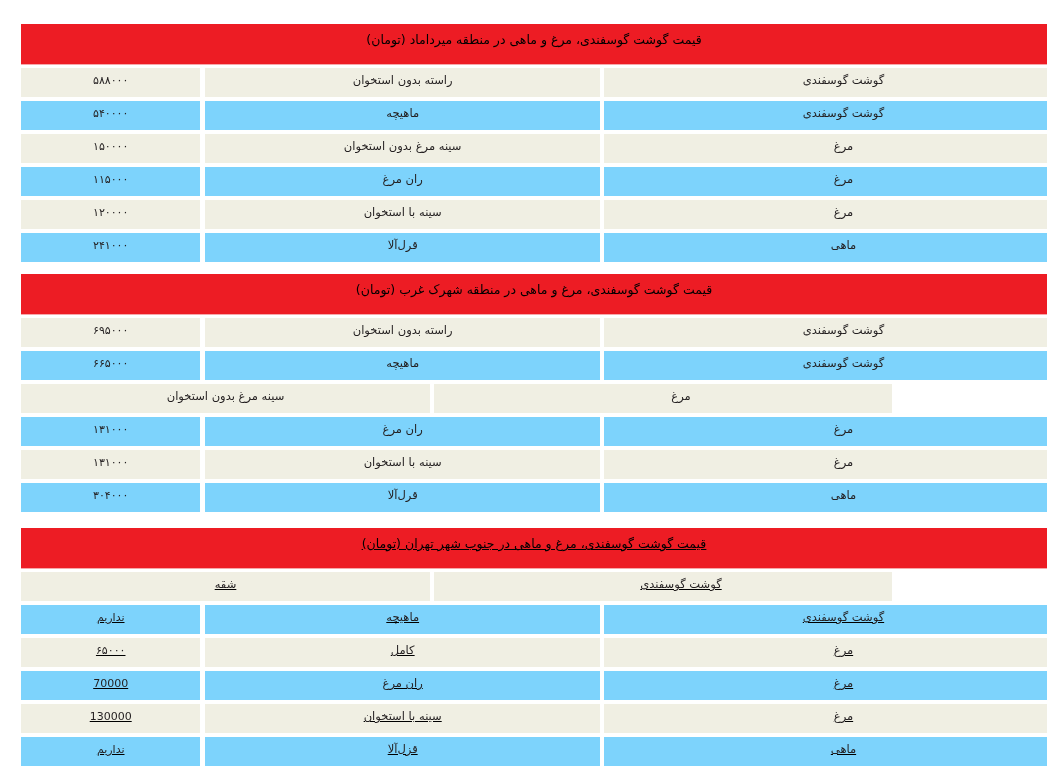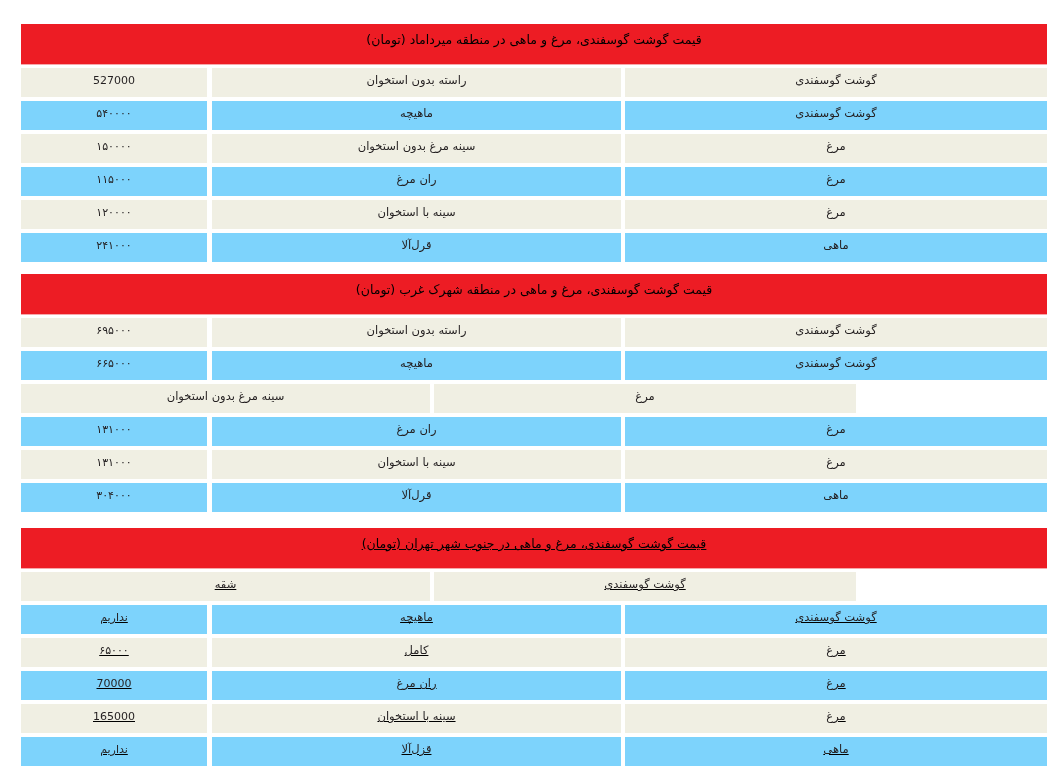--- a/index.html
+++ b/index.html
@@ -45,32 +45,32 @@
       line-height: 25px;
       text-align: center;
       font-size: 11.5px;
       color: #231f20;
       direction: rtl;
       overflow: hidden;
       white-space: nowrap;
     }
     .cell.price { width: 186px; margin-right: 5px; font-size: 11px; }
     .cell.cut { width: 409px; margin-right: 4px; }
-    .cell.category { width: 422px; }
+    .cell.category { width: 422px; padding-left: 36px; }
     .row.odd .cell { background: #f0efe3; }
     .row.even .cell { background: #7dd3fc; }
   </style>
 </head>
 <body>
 
 <section class="price-table" style="top:24px;">
   <div class="table-header">قیمت گوشت گوسفندی، مرغ و ماهی در منطقه میرداماد (تومان)</div>
   <div class="rows">
     <div class="row odd">
-      <div class="cell price">527000</div>
+      <div class="cell price">۵۸۸۰۰۰</div>
       <div class="cell cut">راسته بدون استخوان</div>
       <div class="cell category">گوشت گوسفندی</div>
     </div>
     <div class="row even">
       <div class="cell price">۵۴۰۰۰۰</div>
       <div class="cell cut">ماهیچه</div>
       <div class="cell category">گوشت گوسفندی</div>
     </div>
     <div class="row odd">
       <div class="cell price">۱۵۰۰۰۰</div>
@@ -146,21 +146,21 @@
       <div class="cell price">۶۵۰۰۰</div>
       <div class="cell cut">کامل</div>
       <div class="cell category">مرغ</div>
     </div>
     <div class="row even">
       <div class="cell price">70000</div>
       <div class="cell cut">ران مرغ</div>
       <div class="cell category">مرغ</div>
     </div>
     <div class="row odd">
-      <div class="cell price">165000</div>
+      <div class="cell price">130000</div>
       <div class="cell cut">سینه با استخوان</div>
       <div class="cell category">مرغ</div>
     </div>
     <div class="row even">
       <div class="cell price">نداریم</div>
       <div class="cell cut">قزل‌آلا</div>
       <div class="cell category">ماهی</div>
     </div>
   </div>
 </section>

